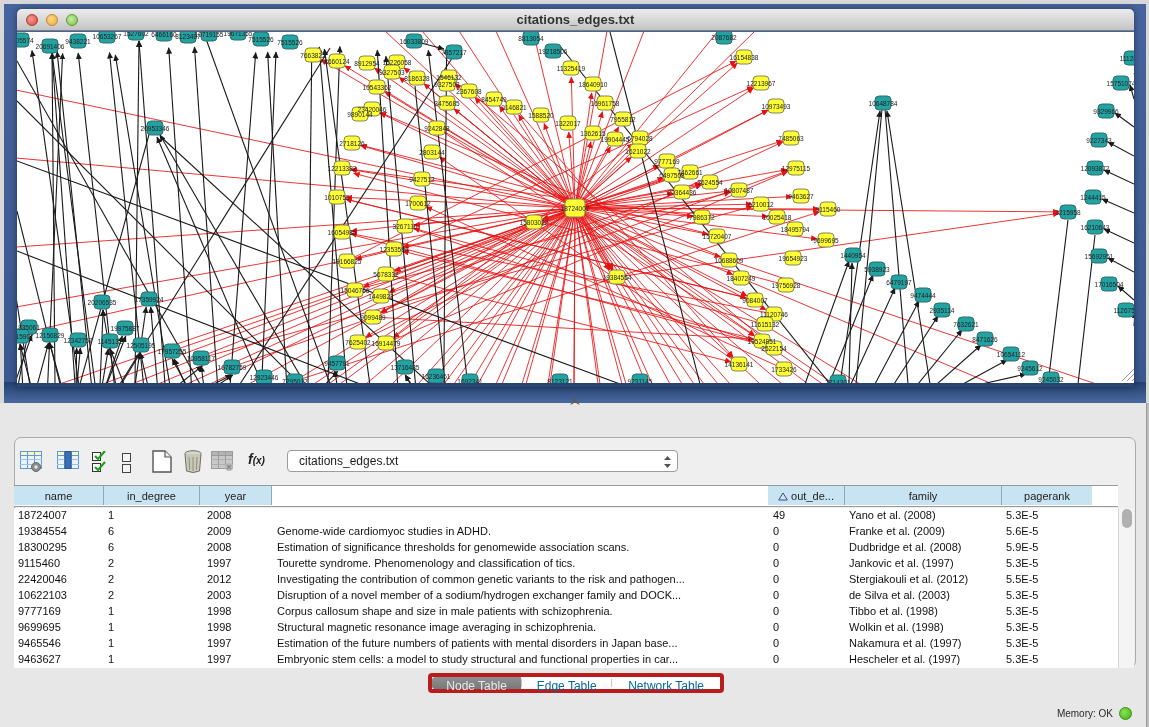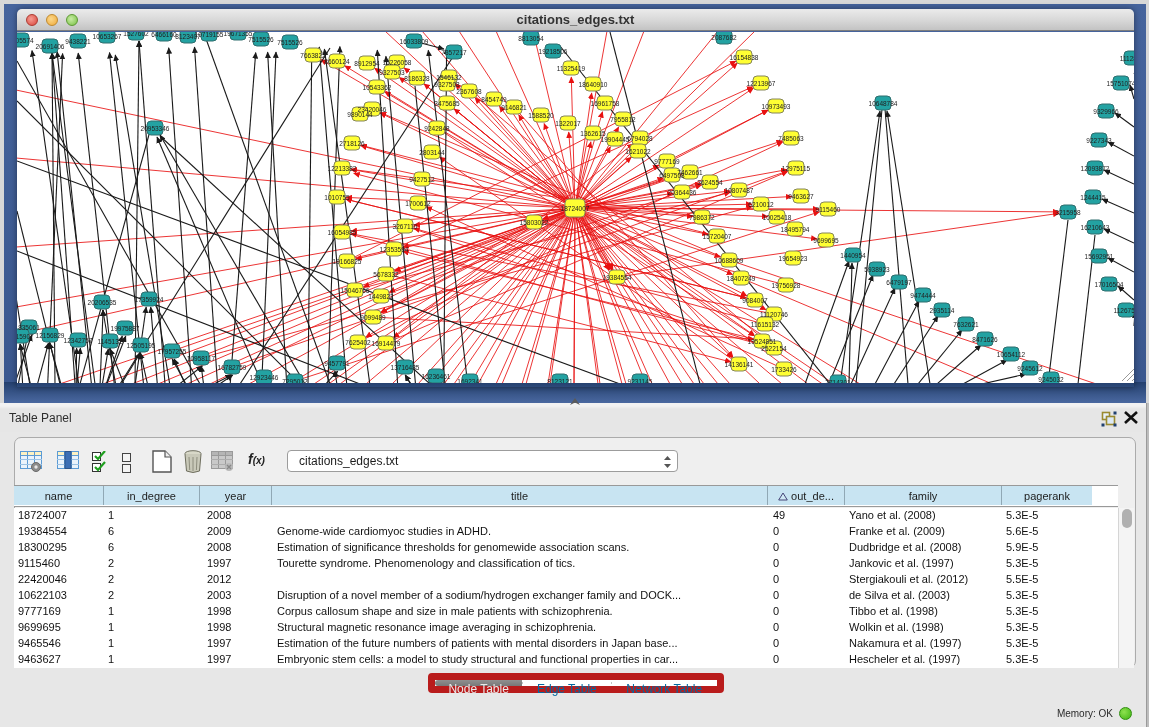--- a/index.html
+++ b/index.html
@@ -29,21 +29,21 @@
 #thead { position:absolute; left:14px; top:82px; width:1104px; height:22px; background:#fff;
   border-top:1px solid #999; border-bottom:1px solid #999; }
 .hc { position:absolute; top:0; height:19px; background:#c8e4f2; border-right:1px solid #90a8b5;
   font-size:11px; color:#1d1d1d; text-align:center; line-height:21px; }
 .trow { position:absolute; left:14px; width:1104px; height:16px; font-size:11px; color:#111; }
 .trow span { position:absolute; top:1px; white-space:nowrap; }
 #vscroll { position:absolute; left:1118px; top:105px; width:16px; height:160px;
   background:#f4f4f4; border-left:1px solid #d5d5d5; }
 #vthumb { position:absolute; left:3px; top:1px; width:10px; height:19px; background:#b0b0b0; border-radius:5px; }
 #tabs { position:absolute; left:428px; top:270px; width:296px; height:20px; background:#fff;
-  border:7px solid #b91c1c; border-radius:4px; display:flex; }
+  border:4px solid #b91c1c; border-radius:4px; display:flex; }
 #tabs div { font-size:12px; color:#0369a1; text-align:center; line-height:19px; }
 #tabs .sel { background:linear-gradient(#909090,#787878); color:#e9e9e9; border-radius:3px 0 0 3px; }
 .sep { width:1px; background:#c4c4c4; margin:2px 0; }
 #memory { position:absolute; right:36px; top:305px; font-size:10px; color:#2a2a2a; }
 #memdot { position:absolute; right:17px; top:304px; width:13px; height:13px; border-radius:50%;
   background:radial-gradient(circle at 4px 4px,#8ee24f,#3fb312); border:1px solid #2f8f0e; }
 #rightedge { position:absolute; right:0; top:403px; width:3px; height:324px; background:#bdbdbd;
   border-left:1px solid #9a9a9a; }
 svg.icon { position:absolute; }
 </style></head><body>
@@ -599,33 +599,20 @@
         </svg></div>
     <div id="titlebar">
       <div class="t">citations_edges.txt</div>
       <div class="tl" style="left:9px; background:radial-gradient(circle at 4px 4px,#f59c92,#d8443a); border:1px solid #ad3a31;"></div>
       <div class="tl" style="left:29px; background:radial-gradient(circle at 4px 4px,#fbd88a,#efa93a); border:1px solid #c08a2e;"></div>
       <div class="tl" style="left:49px; background:radial-gradient(circle at 4px 4px,#c8eca5,#78c043); border:1px solid #5d9a34;"></div>
     </div>
   </div>
 </div>
 <div id="tablepanel">
-  <div id="tp-title">
-    <div class="t">Table Panel</div>
-    <svg class="icon" style="left:1101px;top:8px" width="17" height="16" viewBox="0 0 17 16">
-      <rect x="1.5" y="1.5" width="7" height="7" fill="#eaf2fa" stroke="#9a8a30" stroke-width="1.6"></rect>
-      <rect x="5.5" y="5.5" width="8" height="8" fill="#dce9f5" stroke="#9a8a30" stroke-width="1.6"></rect>
-      <rect x="12.5" y="0.5" width="3" height="3" fill="#1f3f6f"></rect>
-      <rect x="0.5" y="12.5" width="3" height="3" fill="#1f3f6f"></rect>
-      <rect x="12.5" y="12.5" width="3" height="3" fill="#1f3f6f"></rect>
-    </svg>
-    <svg class="icon" style="left:1124px;top:8px" width="14" height="13" viewBox="0 0 14 13">
-      <path d="M1,1 L13,12 M13,1 L1,12" stroke="#111" stroke-width="2.6"></path>
-    </svg>
-  </div>
   <div id="innerpanel"></div>
   <svg class="icon" style="left:20px;top:48px" width="22" height="22" viewBox="0 0 22 22">
       <rect x="0.5" y="0.5" width="21" height="17" fill="#eaf3fb" stroke="#5b9bd5"></rect>
       <rect x="0.5" y="0.5" width="21" height="4" fill="#fdf2c3" stroke="#5b9bd5"></rect>
       <line x1="7.5" y1="0" x2="7.5" y2="18" stroke="#5b9bd5"></line>
       <line x1="14.5" y1="0" x2="14.5" y2="18" stroke="#5b9bd5"></line>
       <line x1="0" y1="8.5" x2="22" y2="8.5" stroke="#9cc3e5"></line>
       <line x1="0" y1="13.5" x2="22" y2="13.5" stroke="#9cc3e5"></line>
       <circle cx="16" cy="16" r="4.5" fill="#8c8c8c" stroke="#6a6a6a"></circle>
       <circle cx="16" cy="16" r="1.7" fill="#e7e7e7"></circle>
@@ -675,21 +662,20 @@
       <div class="t">citations_edges.txt</div>
     <svg class="icon" style="left:375px;top:4px" width="9" height="14" viewBox="0 0 9 14">
       <path d="M4.5,1 L8,5 L1,5 z" fill="#555"></path>
         <path d="M4.5,13 L8,9 L1,9 z" fill="#555"></path>
     </svg>
   </div>
   <div id="thead">
     <div class="hc" style="left:0px;width:90px">name</div>
     <div class="hc" style="left:90px;width:96px">in_degree</div>
     <div class="hc" style="left:186px;width:72px">year</div>
-    <div class="hc" style="left:258px;width:496px">title</div>
     <div class="hc" style="left:754px;width:77px"><svg width="10" height="9" viewBox="0 0 10 9" style="vertical-align:-1px">
           <path d="M5,1 L9.3,8 L0.7,8 z" fill="#cfe8f4" stroke="#447" stroke-width="1"></path>
         </svg> out_de...</div>
     <div class="hc" style="left:831px;width:157px">family</div>
     <div class="hc" style="left:988px;width:90px;border-right:none">pagerank</div>
   </div>
   <div id="tbody-bg" style="position:absolute;left:14px;top:105px;width:1104px;height:160px;background:#fff;"></div>
   <div class="trow" style="top:105px">
       <span style="left:4px">18724007</span>
       <span style="left:94px">1</span>
@@ -722,20 +708,21 @@
       <span style="left:193px">1997</span>
       <span style="left:263px">Tourette syndrome. Phenomenology and classification of tics.</span>
       <span style="left:759px">0</span>
       <span style="left:835px">Jankovic et al. (1997)</span>
       <span style="left:992px">5.3E-5</span>
     </div>
     <div class="trow" style="top:169px">
       <span style="left:4px">22420046</span>
       <span style="left:94px">2</span>
       <span style="left:193px">2012</span>
+      <span style="left:263px">Investigating the contribution of common genetic variants to the risk and pathogen...</span>
       <span style="left:759px">0</span>
       <span style="left:835px">Stergiakouli et al. (2012)</span>
       <span style="left:992px">5.5E-5</span>
     </div>
     <div class="trow" style="top:185px">
       <span style="left:4px">10622103</span>
       <span style="left:94px">2</span>
       <span style="left:193px">2003</span>
       <span style="left:263px">Disruption of a novel member of a sodium/hydrogen exchanger family and DOCK...</span>
       <span style="left:759px">0</span>

